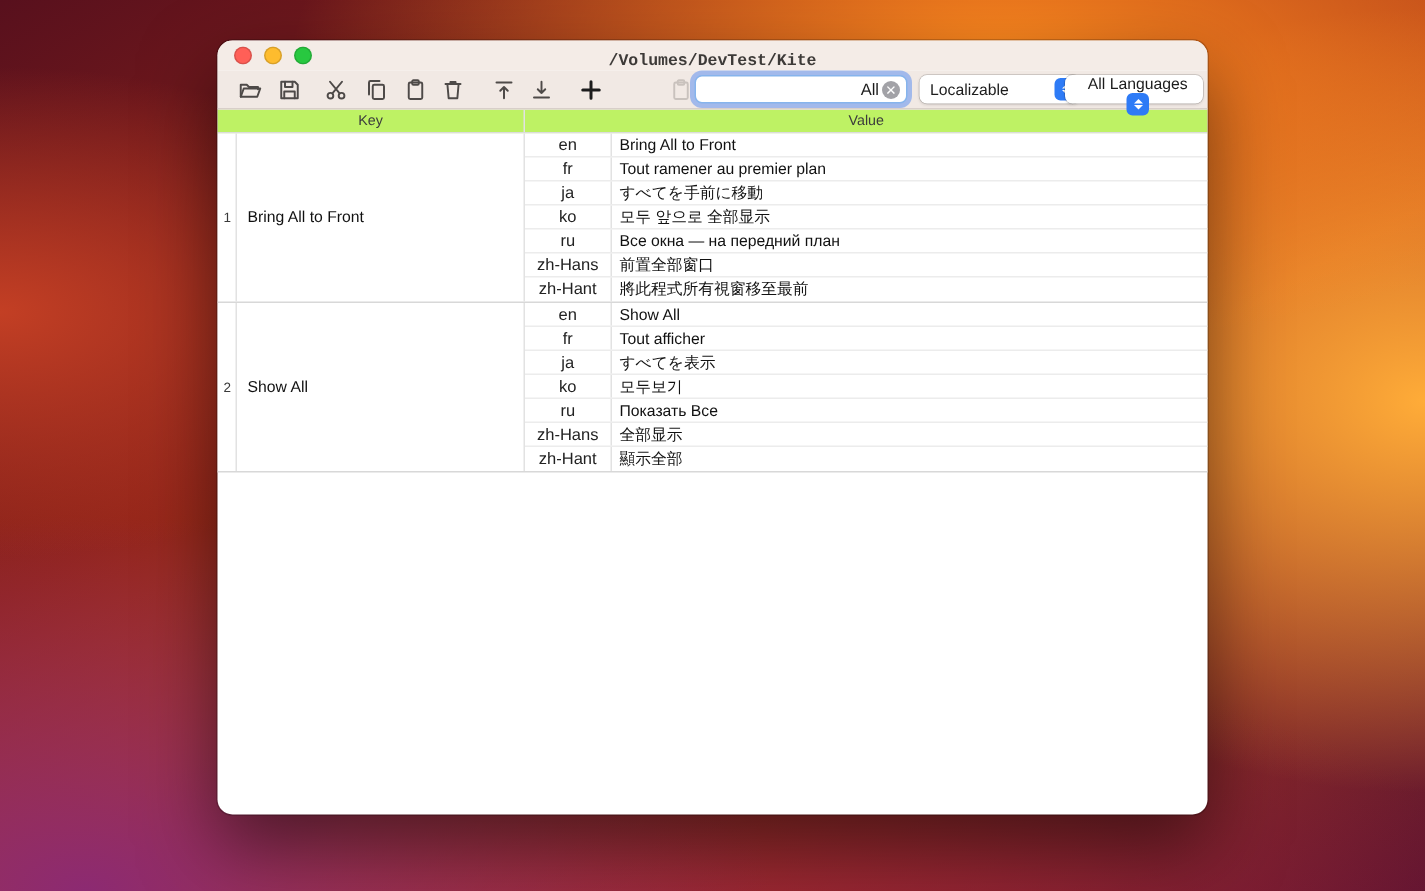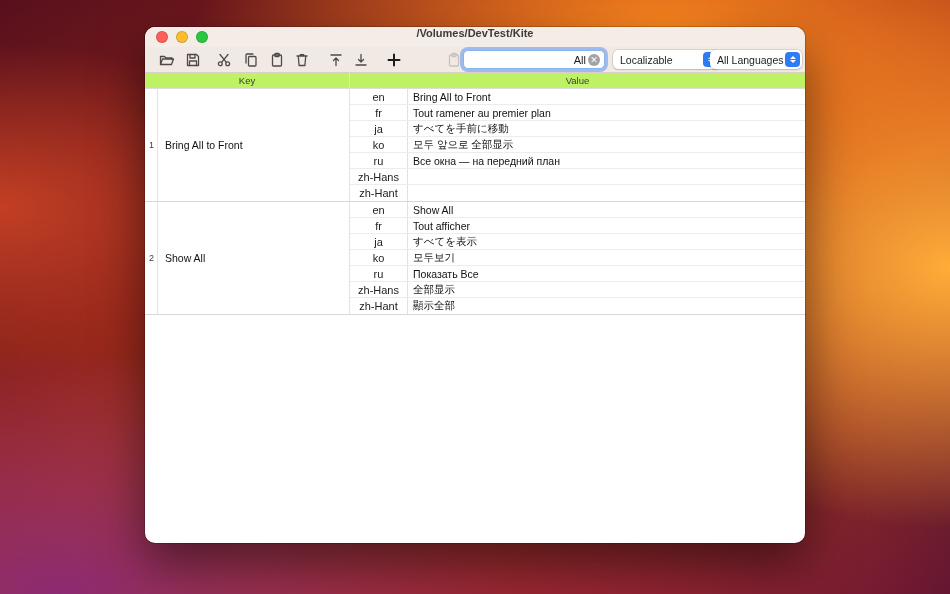--- a/index.html
+++ b/index.html
@@ -19,21 +19,21 @@
       radial-gradient(100% 80% at 55% 120%, #a1203c 0%, rgba(161,32,60,0) 60%),
       linear-gradient(150deg, #58101d 0%, #93251a 35%, #c2491a 60%, #5c1430 100%);
   }
   .window{
     position:absolute;left:145px;top:27px;width:660px;height:516px;
     border-radius:10px;overflow:hidden;background:#ffffff;
     box-shadow:0 22px 50px rgba(0,0,0,0.5), 0 0 0 1px rgba(0,0,0,0.18);
   }
   .titlebar{
     position:relative;height:20px;background:#f4ece7;
-    display:flex;align-items:flex-start;justify-content:center;
+    display:flex;align-items:flex-end;justify-content:center;font-family:Liberation Mono, monospace;
   }
   .traffic-lights{position:absolute;left:11px;top:4px;display:flex;gap:8px;}
   .tl{width:12px;height:12px;border-radius:50%;display:inline-block;border:0.5px solid rgba(0,0,0,0.15);}
   .tl.red{background:var(--close_btn,#ff5f57);}
   .tl.yellow{background:var(--minimize_btn,#febc2e);}
   .tl.green{background:var(--zoom_btn,#28c840);}
   .title{font-size:11px;font-weight:700;color:#3d3a38;}
   .toolbar{
     position:relative;height:26px;background:#f1e9e4;
     border-bottom:1px solid #d8cfc9;
@@ -60,21 +60,21 @@
     width:12px;height:12px;border-radius:50%;background:#a2a2a7;color:#fff;
     font-size:9px;line-height:12px;text-align:center;flex:0 0 auto;cursor:default;
   }
   .popup{
     position:absolute;top:3px;height:19px;background:#ffffff;border-radius:5px;
     box-shadow:0 0 0 0.5px rgba(0,0,0,0.18), 0 1px 2px rgba(0,0,0,0.12);
     display:flex;align-items:center;justify-content:space-between;
     padding:0 2px 0 7px;font-size:10.5px;color:#1c1c1c;cursor:default;
   }
   .popup-table{left:468px;width:107px;}
-  .popup-lang{left:565px;width:92px;}
+  .popup-lang{left:565px;width:92px;flex-direction:column;}
   .popup-arrows{
     width:15px;height:15px;border-radius:4px;background:var(--popup_accent,#2e7bf6);
     display:flex;flex-direction:column;align-items:center;justify-content:center;gap:1px;flex:0 0 auto;
   }
   .arr{width:0;height:0;border-left:3px solid transparent;border-right:3px solid transparent;}
   .arr.up{border-bottom:3.5px solid #fff;}
   .arr.down{border-top:3.5px solid #fff;}
   .table-header{
     display:flex;height:16px;border-bottom:1px solid #dcdcdc;background:#bef264;
     font-size:9.5px;color:#3c3c3c;
@@ -260,23 +260,25 @@
             <div class="row">
               <div class="cell-lang">ko</div>
               <div class="cell-value">모두 앞으로 全部显示</div>
             </div>
             <div class="row">
               <div class="cell-lang">ru</div>
               <div class="cell-value">Все окна — на передний план</div>
             </div>
             <div class="row">
               <div class="cell-lang">zh-Hans</div>
+              <div class="cell-value">前置全部窗口</div>
             </div>
             <div class="row">
               <div class="cell-lang">zh-Hant</div>
+              <div class="cell-value">將此程式所有視窗移至最前</div>
             </div>
           </div>
         </div>
         <div class="group">
           <div class="cell-num">2</div>
           <div class="cell-key">Show All</div>
           <div class="rows">
             <div class="row">
               <div class="cell-lang">en</div>
               <div class="cell-value">Show All</div>

